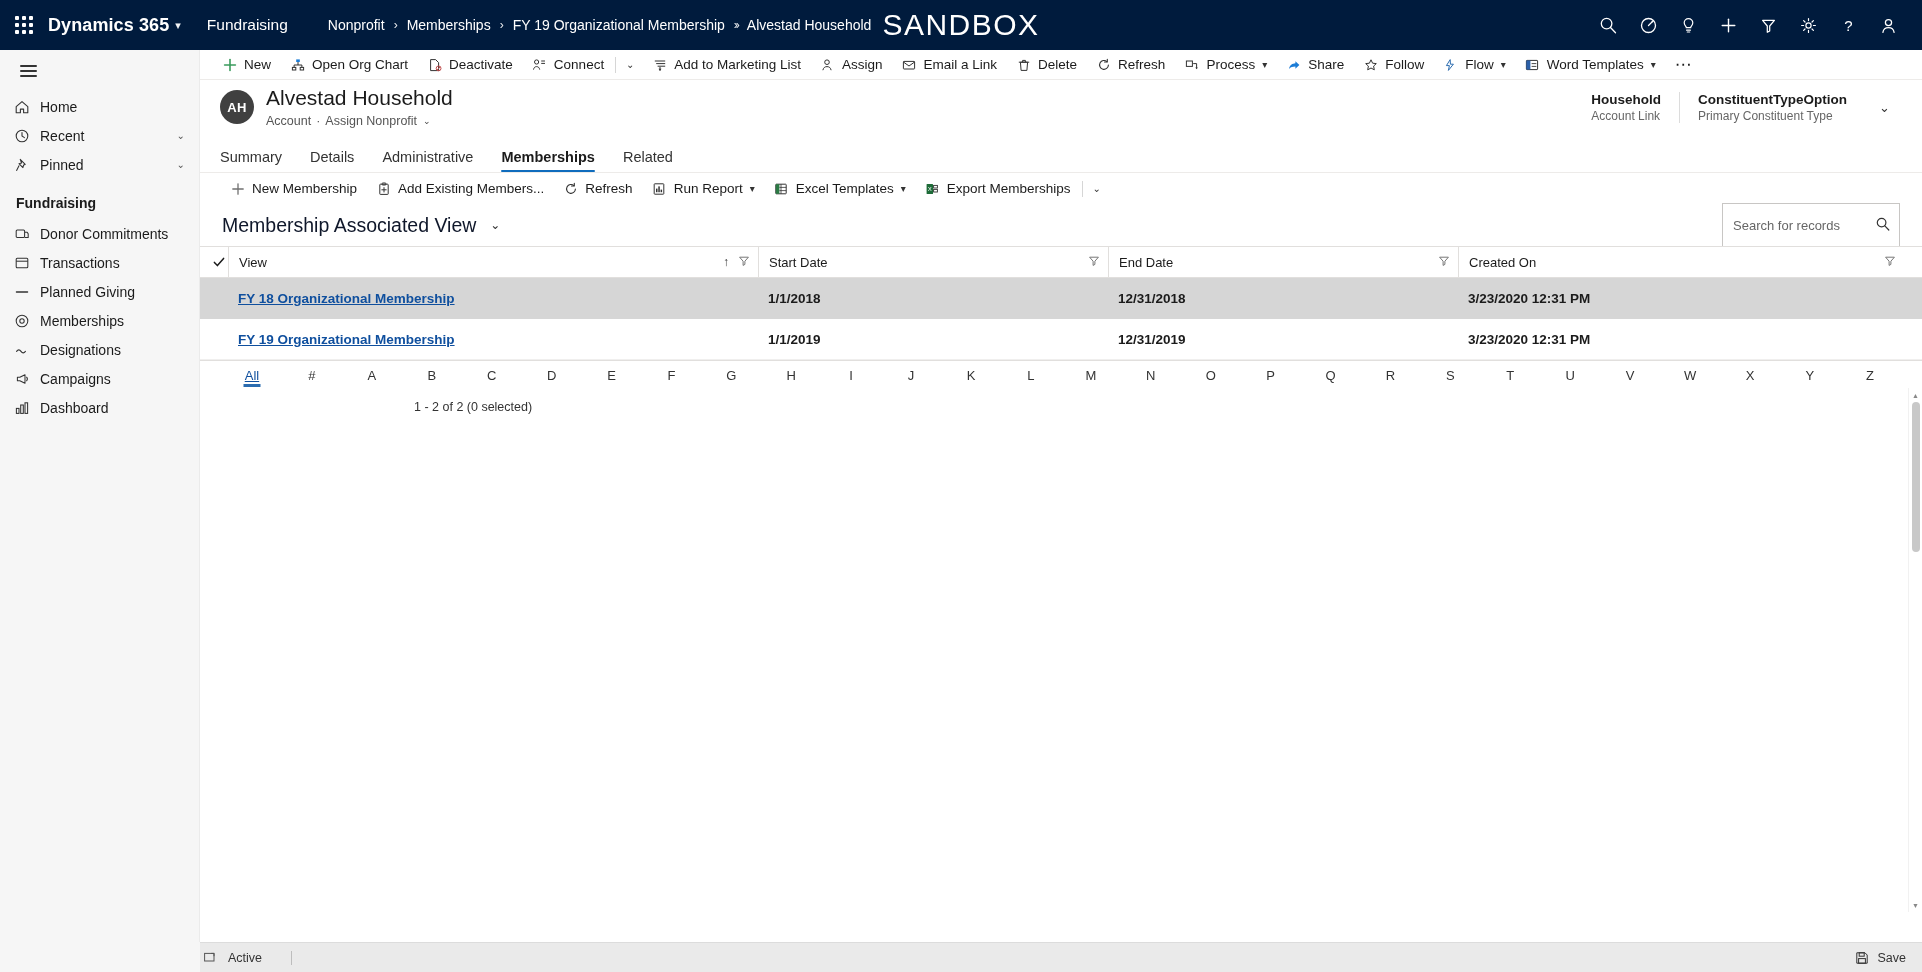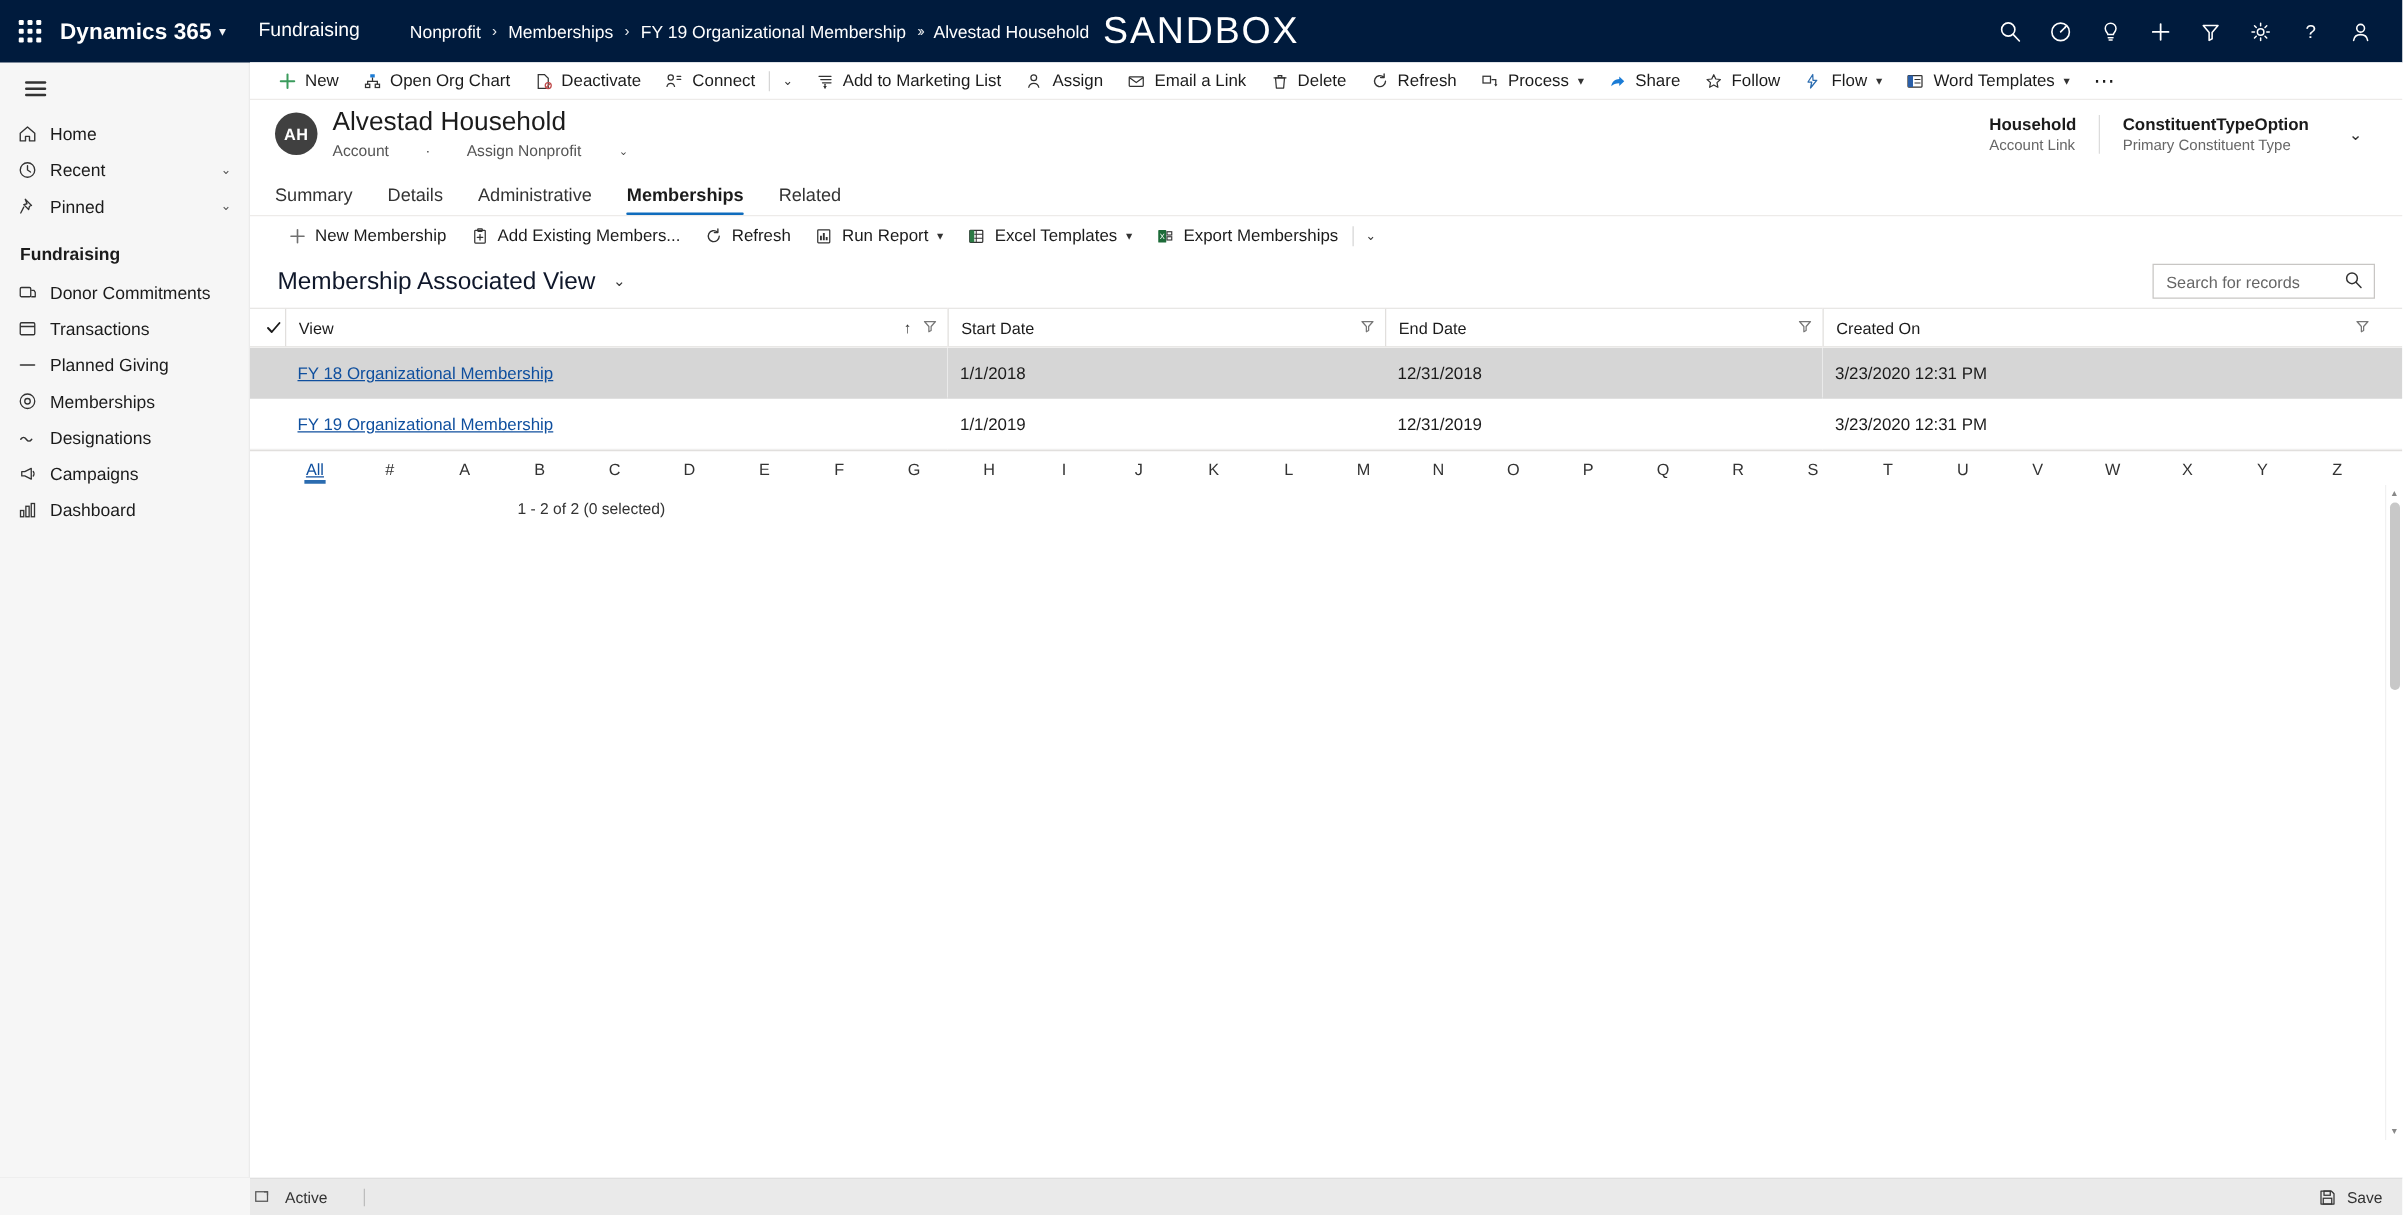--- a/index.html
+++ b/index.html
@@ -84,21 +84,21 @@
     height: 54px; flex: 0 0 54px; display: flex; align-items: center;
     padding: 0 20px 0 20px; background: #fff;
   }
   .avatar {
     width: 34px; height: 34px; border-radius: 50%; background: #404040; color: #fff;
     display: flex; align-items: center; justify-content: center;
     font-size: 13px; font-weight: 600; letter-spacing: .3px; flex: 0 0 34px; margin-right: 12px;
   }
   .rh-texts { display: flex; flex-direction: column; justify-content: center; }
   .rh-title { font-size: 21px; color: #1b1b1b; line-height: 1.15; white-space: nowrap; }
-  .rh-sub { font-size: 12.5px; color: #555; margin-top: 3px; display: flex; align-items: center; white-space: nowrap; gap: 24px; }
+  .rh-sub { font-size: 12.5px; color: #555; margin-top: 3px; display: flex; align-items: center; white-space: nowrap; }
   .rh-sub .dot { margin: 0 5px; }
   .rh-sub .sv { font-size: 9px; margin-left: 6px; color: #444; cursor: pointer; }
   .rh-right { margin-left: auto; display: flex; align-items: center; }
   .hdr-field { padding: 0 18px; display: flex; flex-direction: column; justify-content: center; }
   .hdr-field + .hdr-field { border-left: 1px solid #dcdcdc; }
   .hf-val { font-size: 13.5px; font-weight: bold; color: #1b1b1b; white-space: nowrap; }
   .hf-lbl { font-size: 12px; color: #666; margin-top: 2px; white-space: nowrap; }
   .hdr-expand { font-size: 13px; color: #333; padding: 0 12px 0 14px; cursor: pointer; }
 
   
@@ -119,21 +119,21 @@
   .subtools {
     height: 32px; flex: 0 0 32px; display: flex; align-items: center;
     padding-left: 20px; font-size: 13.5px; color: #1b1b1b;
     border-top: 1px solid #edebe9; white-space: nowrap; overflow: hidden;
   }
 
   .viewrow { height: 42px; flex: 0 0 42px; display: flex; align-items: center; padding: 0 22px 0 22px; }
   .viewname { font-size: 19.5px; color: #0f172a; white-space: nowrap; }
   .view-chev { font-size: 12px; color: #333; margin-left: 14px; cursor: pointer; }
   .searchbox {
-    margin-left: auto; width: 178px; height: 28px; border: 1px solid #c8c6c4;
+    margin-left: auto; width: 178px; height: 44px; border: 1px solid #c8c6c4;
     background: #fff; display: flex; align-items: center; padding: 0 8px 0 10px; gap: 24px;
   }
   .searchbox input {
     flex: 1; border: none; outline: none; font-size: 13px;
     font-family: "Liberation Sans", sans-serif; color: #333; background: transparent; min-width: 0;
   }
   .searchbox input::placeholder { color: #666; }
 
   
   .gridscroll { flex: 1; min-height: 0; overflow: hidden; }
@@ -146,21 +146,21 @@
   .th-in { display: flex; align-items: center; height: 30px; padding: 0 8px 0 10px; position: relative; }
   .th-in.bordered { border-left: 1px solid #e1dfdd; }
   .th-lbl { white-space: nowrap; overflow: hidden; text-overflow: ellipsis; }
   .th-tools { margin-left: auto; display: flex; align-items: center; gap: 9px; padding-left: 6px; }
   .th-sort { font-size: 12px; color: #333; }
   th.check-col { width: 28px; }
   .checkmark { display: flex; align-items: center; justify-content: center; height: 30px; padding-left: 10px; }
   table.grid td {
     height: 41px; font-size: 13.5px; color: #1b1b1b; padding: 0 8px 0 10px;
     border-bottom: 1px solid #f0efee; vertical-align: middle; white-space: nowrap;
-    overflow: hidden; text-overflow: ellipsis;
+    overflow: hidden; text-overflow: ellipsis; font-weight: bold;
   }
   tr.row-hover td { background: #d6d6d6; border-bottom: 1px solid #d6d6d6; }
   td.namecell a { color: #0f4f9e; text-decoration: underline; cursor: pointer; }
 
   
   .alphabar {
     height: 30px; flex: 0 0 30px; display: flex; align-items: center;
     padding: 0 22px; border-top: 1px solid #e1dfdd; background: #fff;
   }
   .alph {

